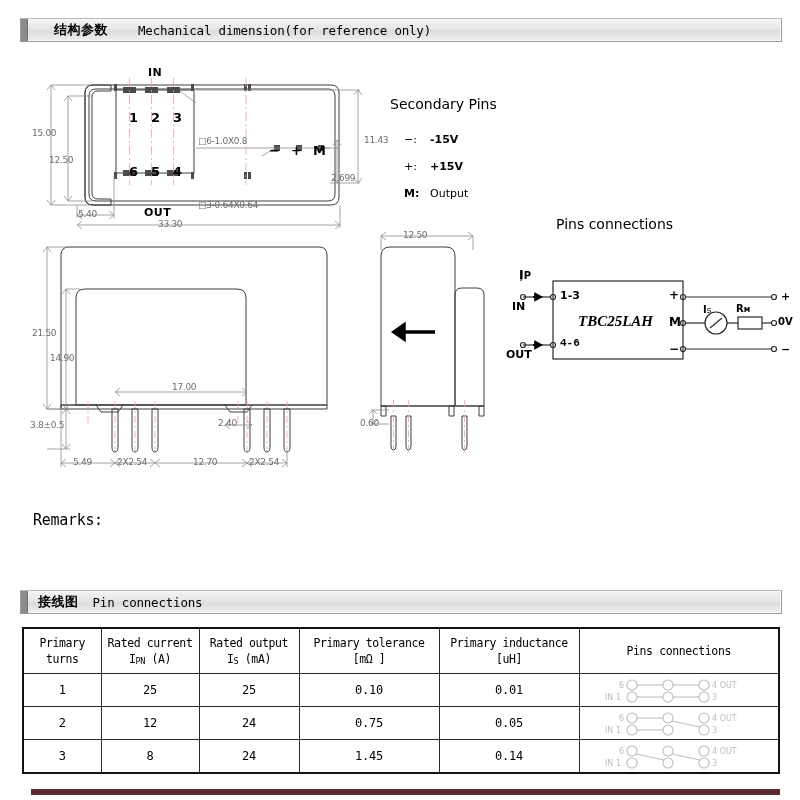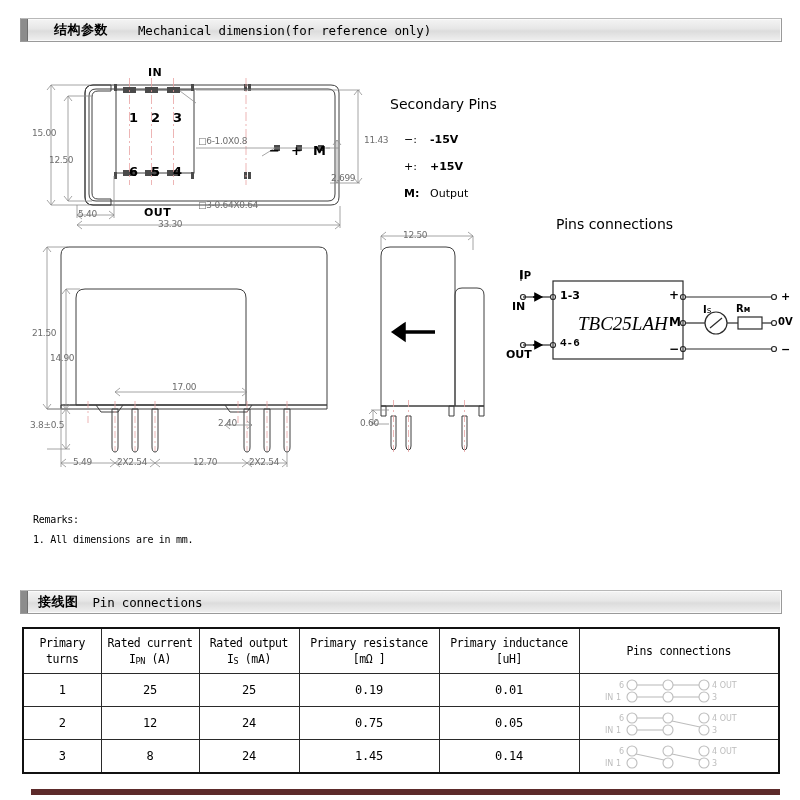--- a/index.html
+++ b/index.html
@@ -41,21 +41,21 @@
   .lbl-bold{
     font-family:"DejaVu Sans",sans-serif;font-weight:bold;font-size:11px;color:#000;
     letter-spacing:.5px;
   }
   .lbl-sans{font-family:"DejaVu Sans",sans-serif;font-size:13px;color:#000;}
   .lbl-sans-sm{font-family:"DejaVu Sans",sans-serif;font-size:11px;color:#000;}
 
   
   .remarks{
     font-family:"DejaVu Sans Mono","Liberation Mono",monospace;
-    font-size:10px;color:#000;line-height:20px;letter-spacing:-.3px;
+    font-size:15px;color:#000;line-height:20px;letter-spacing:-.3px;
   }
 
   
   table.pintbl{
     position:absolute;border-collapse:collapse;
     font-family:"DejaVu Sans Mono","Liberation Mono",monospace;
     table-layout:fixed;
   }
   table.pintbl td,table.pintbl th{
     border:1px solid #2a2a2a;text-align:center;vertical-align:middle;
@@ -239,21 +239,21 @@
 
     <line class="ln2" x1="26" y1="6" x2="26" y2="16" stroke-width="2"></line>
   </svg>
 </div>
 
 <div class="abs lbl-sans-sm" style="left:519px;top:267px;font-weight:bold;font-size:12px;"><span style="font-size:13px;">I</span><span style="font-size:10px;">P</span></div>
 <div class="abs lbl-sans-sm" style="left:512px;top:300px;font-weight:bold;">IN</div>
 <div class="abs lbl-sans-sm" style="left:506px;top:348px;font-weight:bold;">OUT</div>
 <div class="abs" style="left:560px;top:289px;font-family:'DejaVu Sans',sans-serif;font-size:11px;font-weight:bold;">1-3</div>
 <div class="abs" style="left:560px;top:337px;font-family:Liberation Mono, monospace;font-size:11px;font-weight:bold;">4-6</div>
-<div class="abs" style="left:578px;top:313px;font-family:'Liberation Serif',serif;font-style:italic;font-size:19px;">TBC25LAH</div>
+<div class="abs" style="left:578px;top:313px;font-family:'Liberation Serif',serif;font-style:italic;font-size:15px;font-weight:bold;">TBC25LAH</div>
 <div class="abs" style="left:669px;top:288px;font-family:'DejaVu Sans',sans-serif;font-size:12px;font-weight:bold;">+</div>
 <div class="abs" style="left:669px;top:315px;font-family:'DejaVu Sans',sans-serif;font-size:12px;font-weight:bold;">M</div>
 <div class="abs" style="left:669px;top:342px;font-family:'DejaVu Sans',sans-serif;font-size:12px;font-weight:bold;">−</div>
 <div class="abs" style="left:703px;top:304px;font-family:'DejaVu Sans',sans-serif;font-size:10px;"><span style="font-weight:bold;">I</span><span style="font-size:9px;">s</span></div>
 <div class="abs" style="left:736px;top:303px;font-family:'DejaVu Sans',sans-serif;font-size:10px;font-weight:bold;">R<span style="font-size:8px;">м</span></div>
 <div class="abs" style="left:781px;top:290px;font-family:'DejaVu Sans',sans-serif;font-size:11px;font-weight:bold;">+</div>
 <div class="abs" style="left:778px;top:316px;font-family:'DejaVu Sans',sans-serif;font-size:10px;font-weight:bold;">0V</div>
 <div class="abs" style="left:781px;top:343px;font-family:'DejaVu Sans',sans-serif;font-size:11px;font-weight:bold;">−</div>
 
 <div class="abs" style="left:28px;top:235px;width:330px;height:240px;">
@@ -366,21 +366,20 @@
     <path class="lnlt" d="M6 186 L10 182 L14 186 M6 192 L10 196 L14 192"></path>
     <line class="lnlt" x1="8" y1="182" x2="26" y2="182"></line>
     <line class="lnlt" x1="8" y1="196" x2="26" y2="196"></line>
   </svg>
 </div>
 <div class="abs dim" style="left:403px;top:230px;">12.50</div>
 <div class="abs dim" style="left:360px;top:418px;">0.60</div>
 
 <div class="abs remarks" style="left:33px;top:510px;">
   <div>Remarks:</div>
-  <div>1. All dimensions are in mm.</div>
 </div>
 
 <div class="sec-bar" style="left:20px;top:590px;width:760px;">
   <div class="accent"></div>
   <span class="cn">接线图</span>
   <span class="en">Pin connections</span>
 </div>
 
 <table class="pintbl" style="left:22px;top:627px;width:756px;">
   <colgroup>
@@ -399,38 +398,38 @@
       </th>
       <th class="hdr-cell">
         <div>Rated current</div>
         <div>I<span class="sm">PN</span> (A)</div>
       </th>
       <th class="hdr-cell">
         <div>Rated output</div>
         <div>I<span class="sm">S</span> (mA)</div>
       </th>
       <th class="hdr-cell">
-        <div>Primary resistance</div>
+        <div>Primary tolerance</div>
         <div>[mΩ ]</div>
       </th>
       <th class="hdr-cell">
         <div>Primary inductance</div>
         <div>[uH]</div>
       </th>
       <th class="hdr-cell">
         <div>Pins connections</div>
       </th>
     </tr>
   </thead>
   <tbody>
     <tr>
       <td class="data-cell">1</td>
       <td class="data-cell">25</td>
       <td class="data-cell">25</td>
-      <td class="data-cell">0.19</td>
+      <td class="data-cell">0.10</td>
       <td class="data-cell">0.01</td>
       <td class="diag-cell">
         <svg width="175" height="32" viewBox="0 0 175 32" style="margin:0 auto;">
           <g stroke="#bdbdbd" stroke-width="1.1" fill="#fff">
             <line x1="46" y1="11" x2="72" y2="11"></line>
               <line x1="82" y1="11" x2="108" y2="11"></line>
             <line x1="46" y1="23" x2="72" y2="23"></line>
               <line x1="82" y1="23" x2="108" y2="23"></line>
             <circle cx="41" cy="11" r="5"></circle>
               <circle cx="77" cy="11" r="5"></circle>

